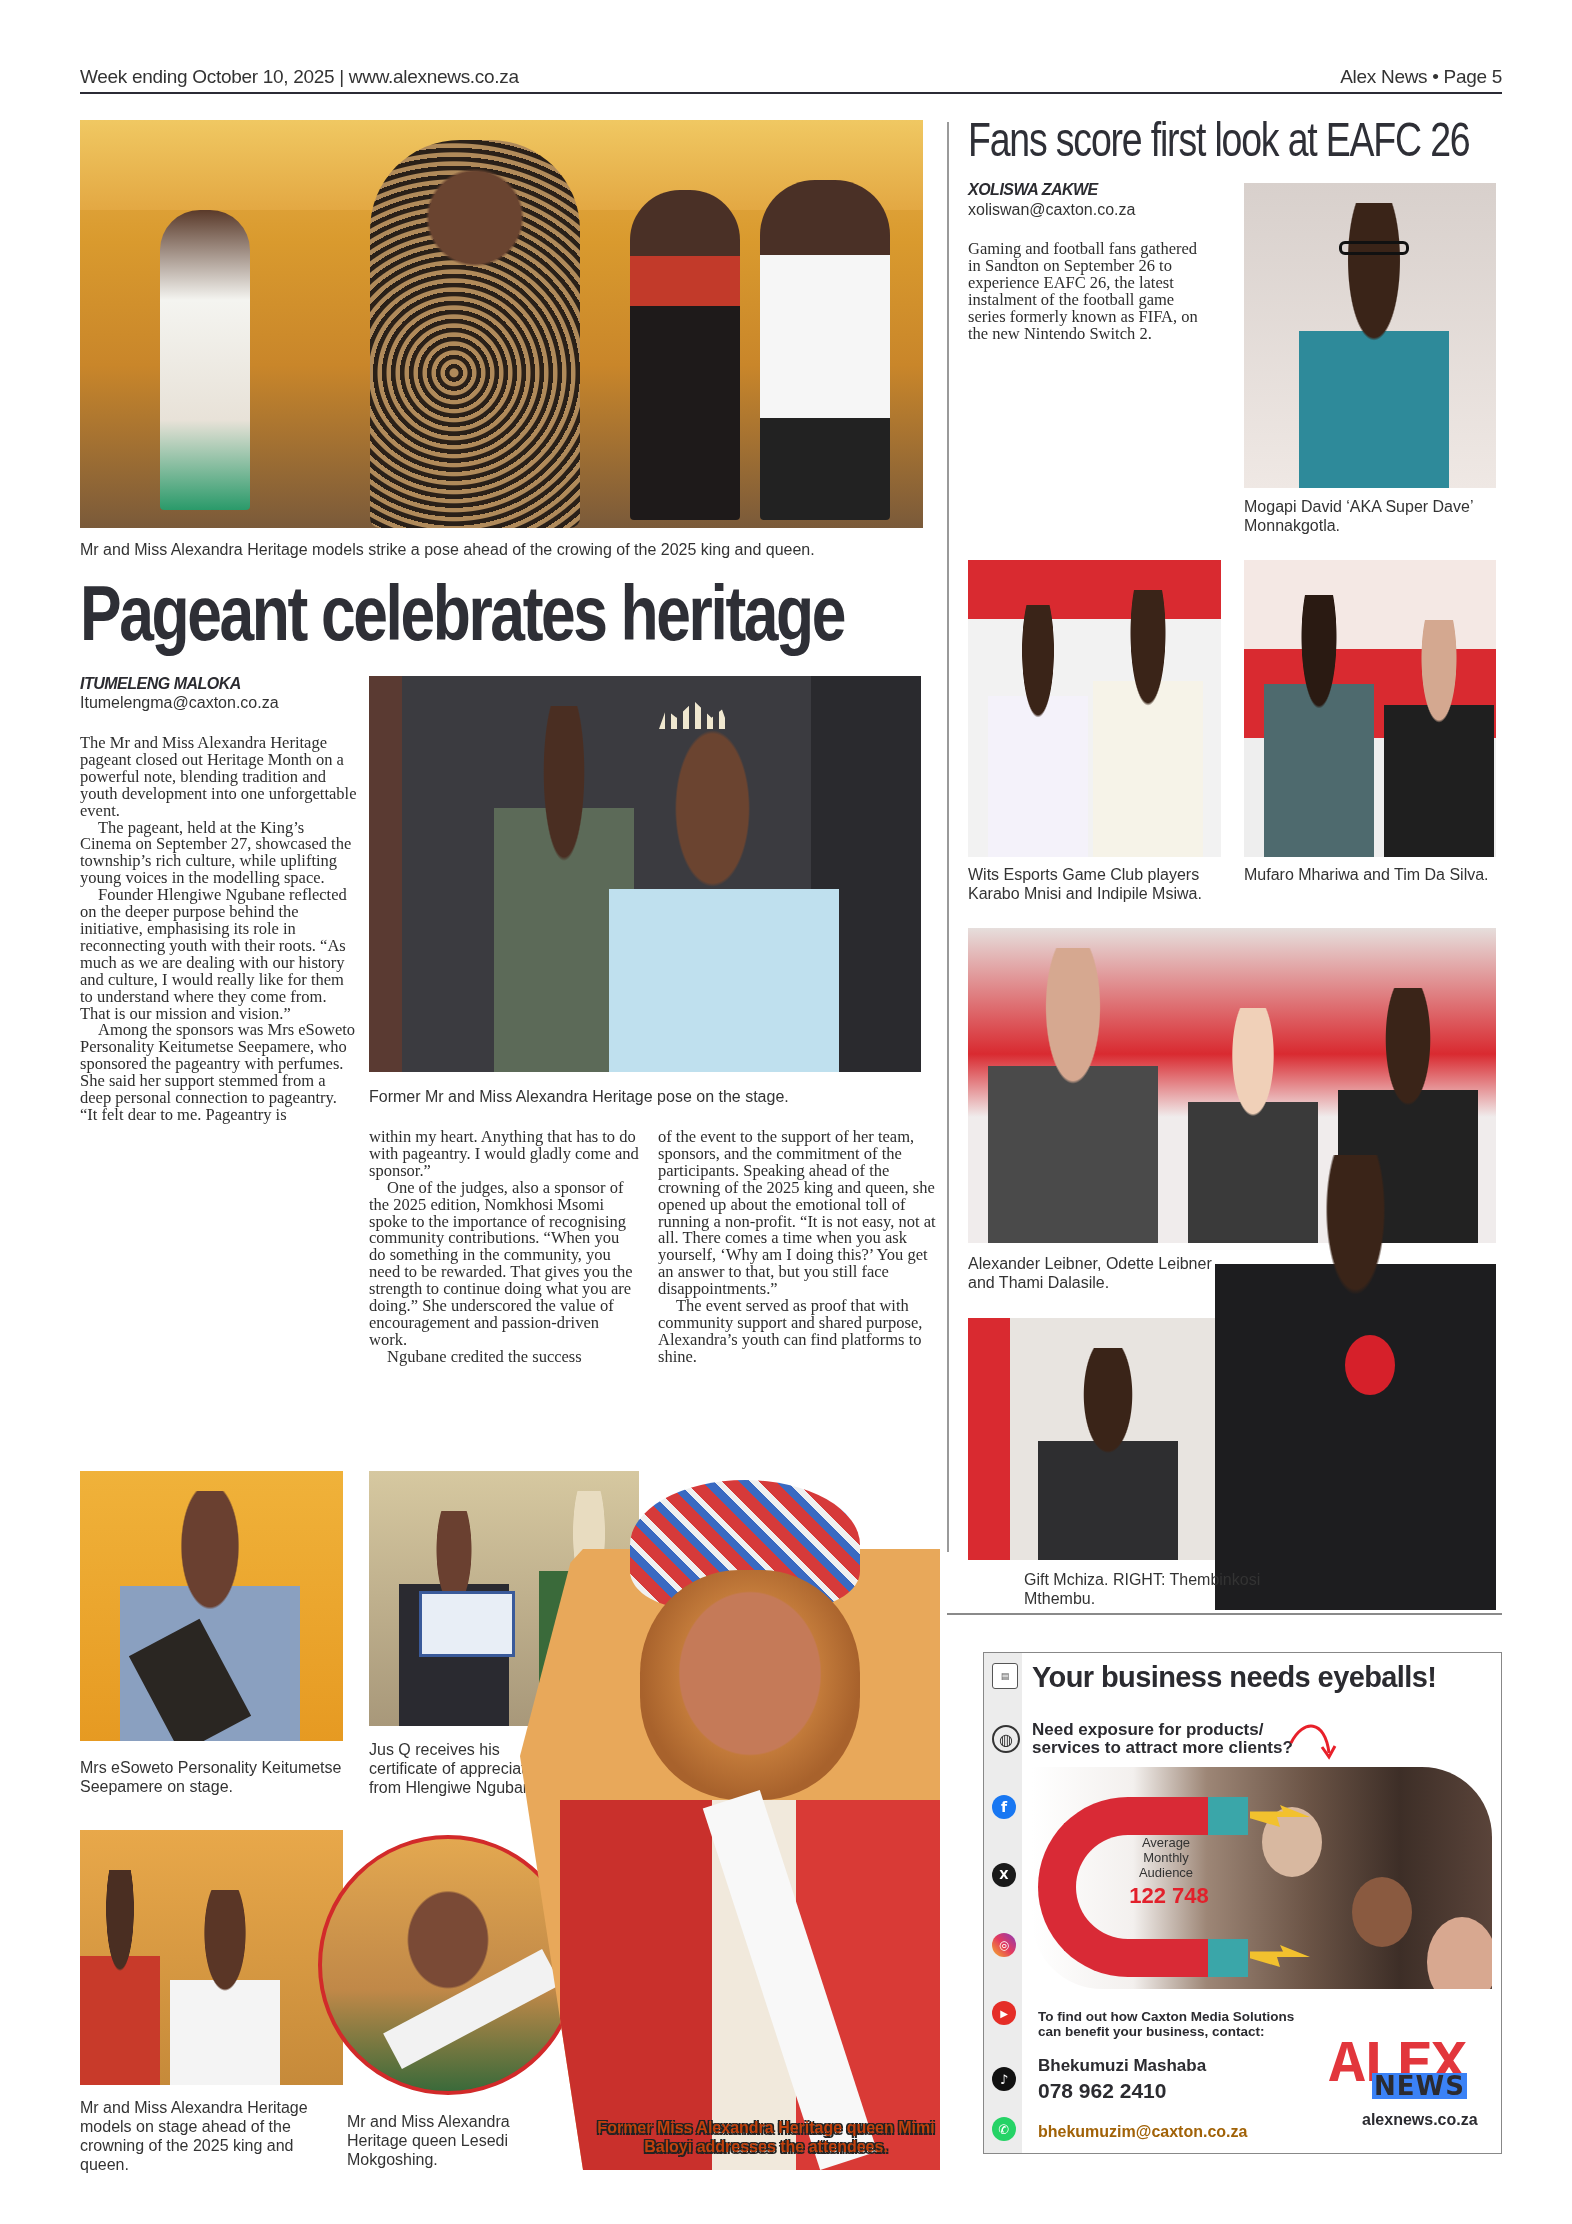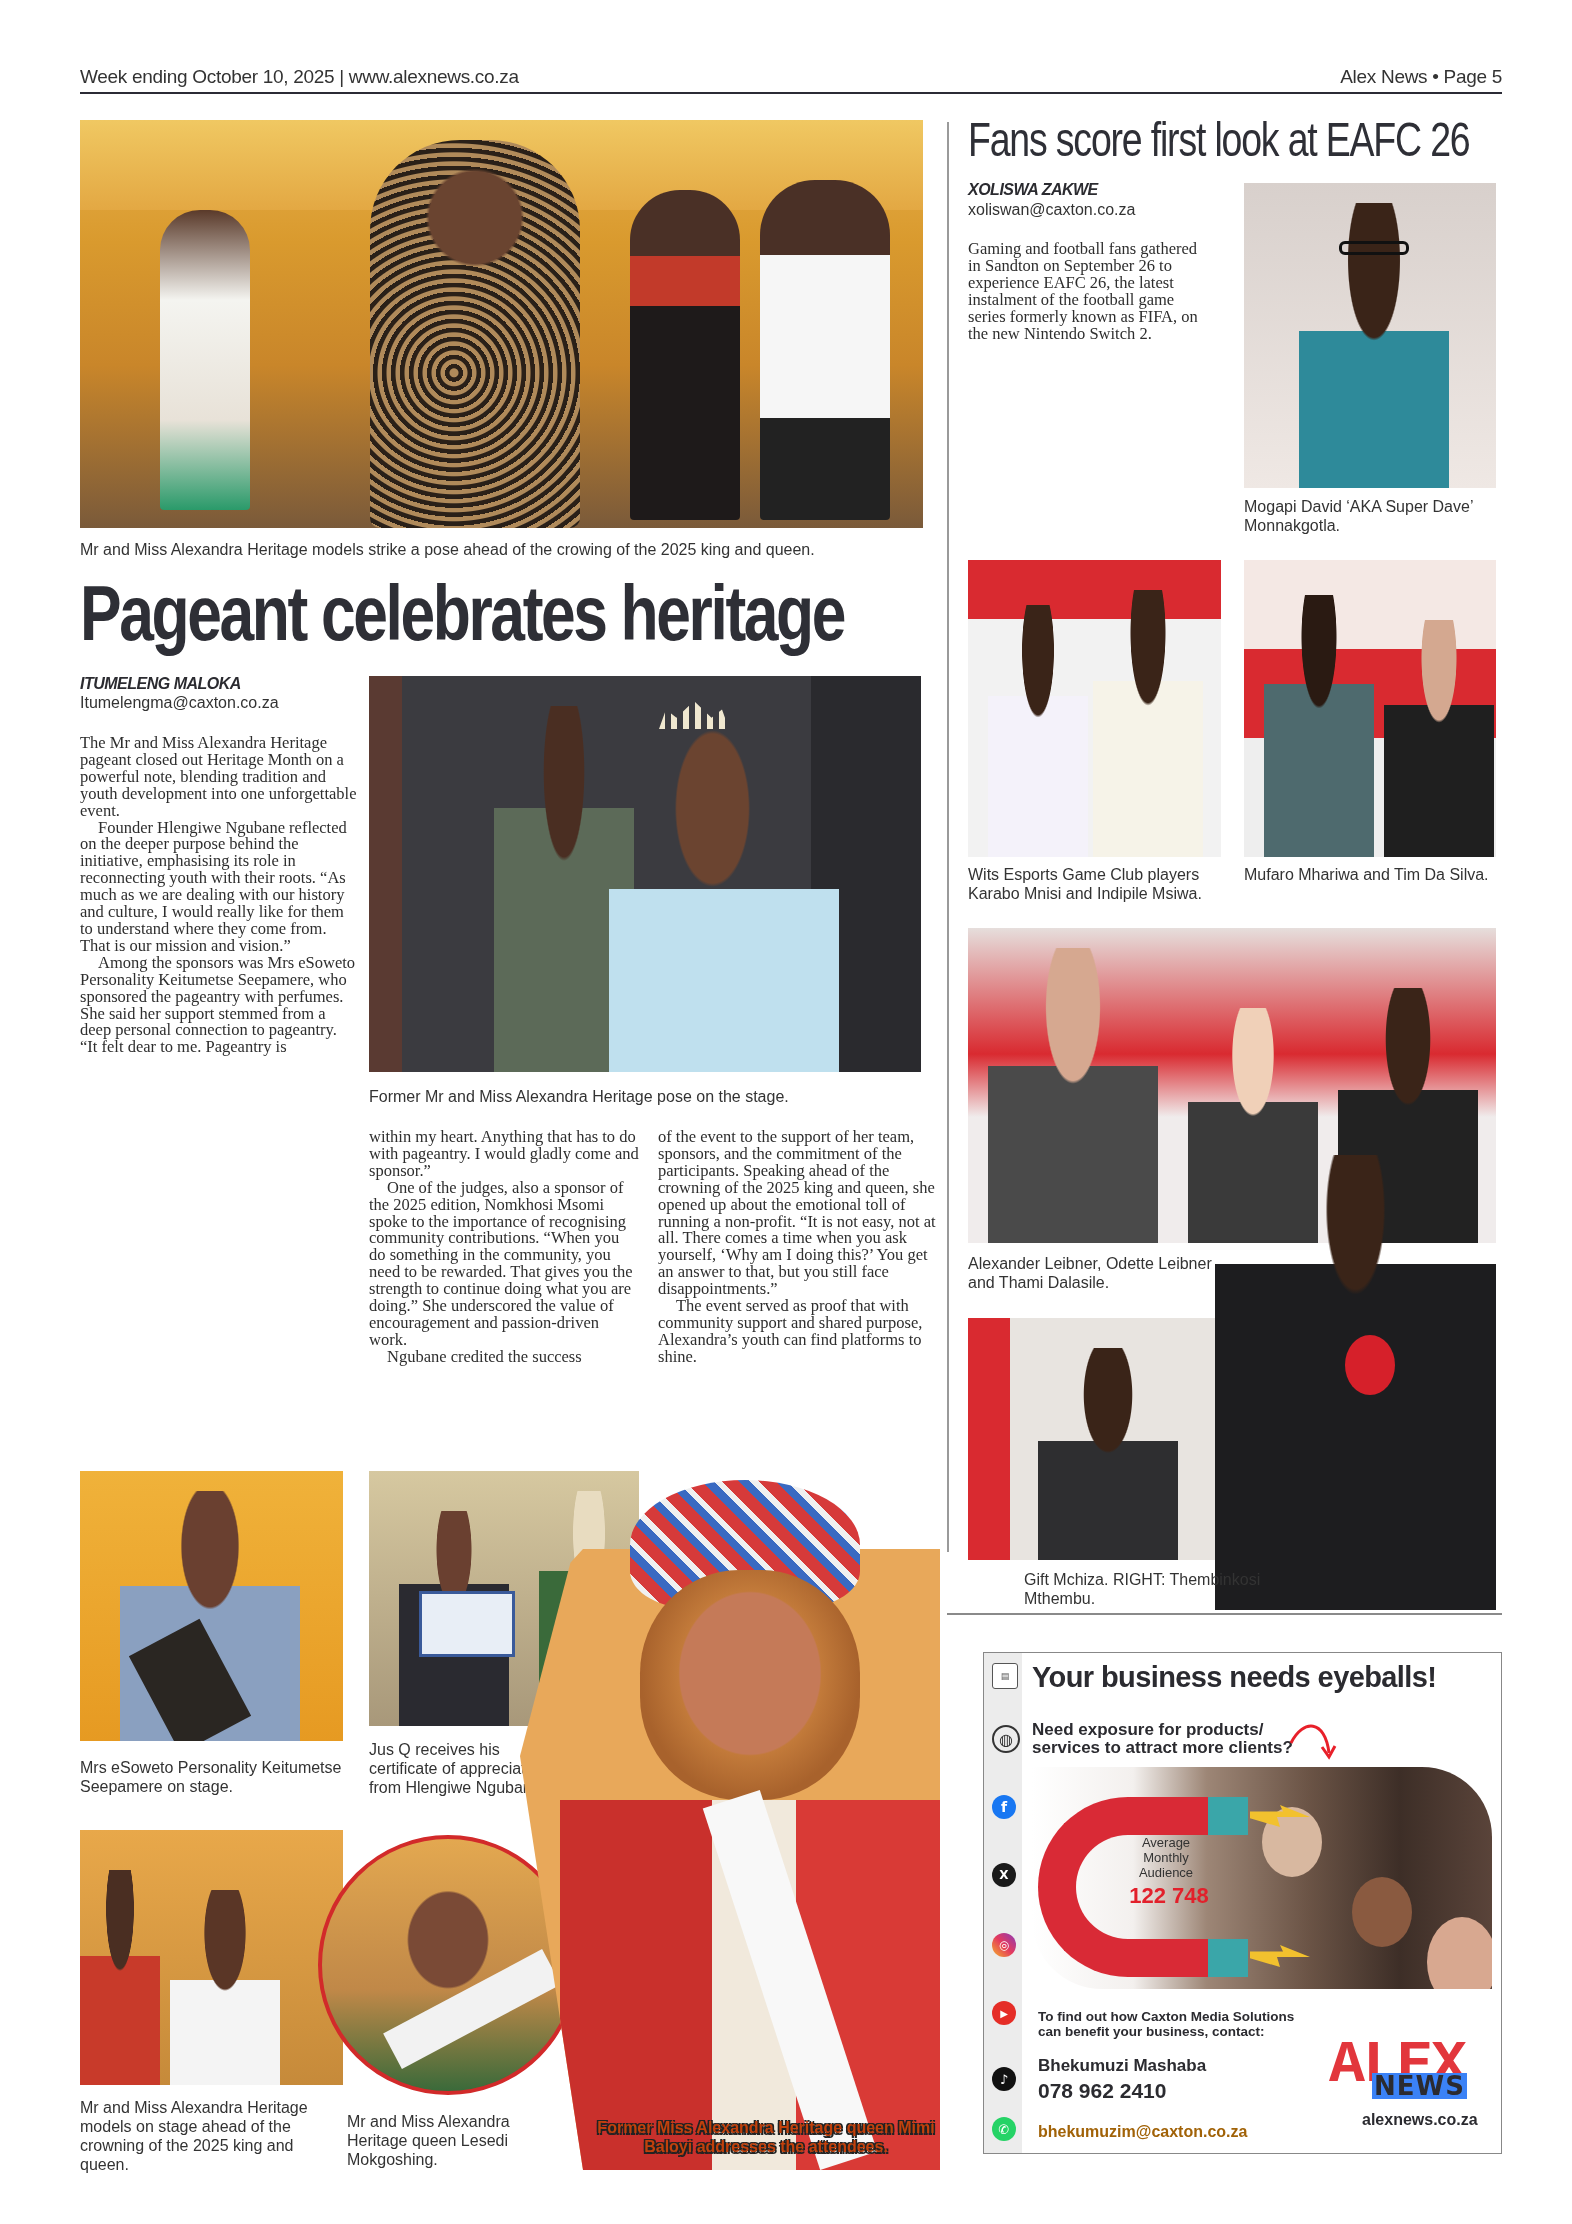--- a/index.html
+++ b/index.html
@@ -71,20 +71,21 @@
 </div>
 <div class="abs cap sans" style="left:80px;top:540px;width:860px;">Mr and Miss Alexandra Heritage models strike a pose ahead of the crowing of the 2025 king and queen.</div>
 
 <div class="abs h1 cond" style="left:80px;top:574px;">Pageant celebrates heritage</div>
 
 <div class="abs byline sans" style="left:80px;top:675px;">ITUMELENG MALOKA</div>
 <div class="abs email sans" style="left:80px;top:694px;">Itumelengma@caxton.co.za</div>
 
 <div class="abs body serif" style="left:80px;top:735px;width:278px;">
   <p class="first">The Mr and Miss Alexandra Heritage pageant closed out Heritage Month on a powerful note, blending tradition and youth development into one unforgettable event.</p>
+  <p>The pageant, held at the King’s Cinema on September 27, showcased the township’s rich culture, while uplifting young voices in the modelling space.</p>
   <p>Founder Hlengiwe Ngubane reflected on the deeper purpose behind the initiative, emphasising its role in reconnecting youth with their roots. “As much as we are dealing with our history and culture, I would really like for them to understand where they come from. That is our mission and vision.”</p>
   <p>Among the sponsors was Mrs eSoweto Personality Keitumetse Seepamere, who sponsored the pageantry with perfumes. She said her support stemmed from a deep personal connection to pageantry. “It felt dear to me. Pageantry is</p>
 </div>
 
 <div class="abs photo" style="left:369px;top:676px;width:552px;height:396px;background:linear-gradient(90deg,#5a3a32 0 6%,#3b3b40 6% 80%,#2a2a2e 80%);">
   <div class="abs" style="left:125px;top:30px;width:140px;height:366px;background:radial-gradient(ellipse at 50% 18%,#4a2e22 0 20%,transparent 21%),linear-gradient(180deg,transparent 28%,#5c6a58 28%);"></div>
   <div class="abs" style="left:240px;top:30px;width:230px;height:366px;background:radial-gradient(ellipse at 45% 28%,#6b4430 0 20%,transparent 21%),linear-gradient(180deg,transparent 50%,#bfe0ee 50%);"></div>
   <div class="abs" style="left:290px;top:25px;width:70px;height:28px;background:repeating-linear-gradient(90deg,#f0e8d0 0 6px,transparent 6px 12px);clip-path:polygon(0 100%,10% 30%,25% 60%,50% 0,75% 60%,90% 30%,100% 100%);"></div>
 </div>
 <div class="abs cap sans" style="left:369px;top:1087px;width:560px;">Former Mr and Miss Alexandra Heritage pose on the stage.</div>

